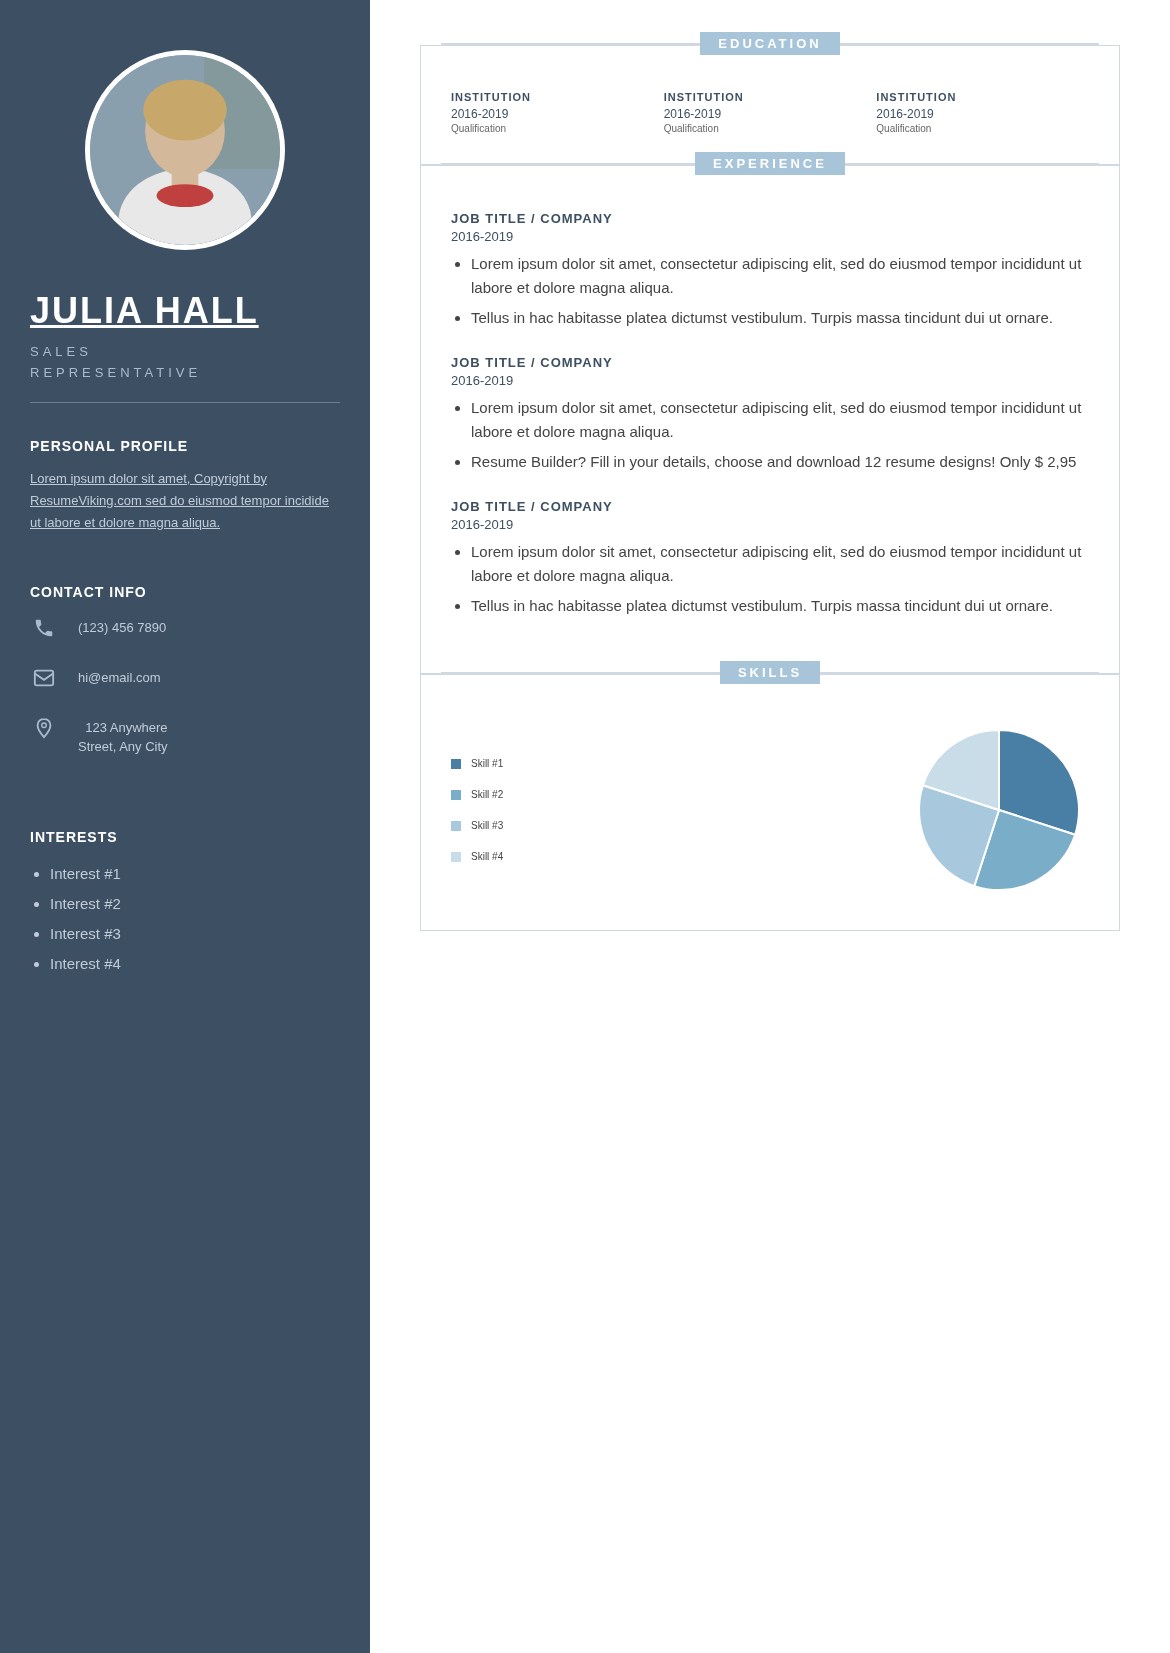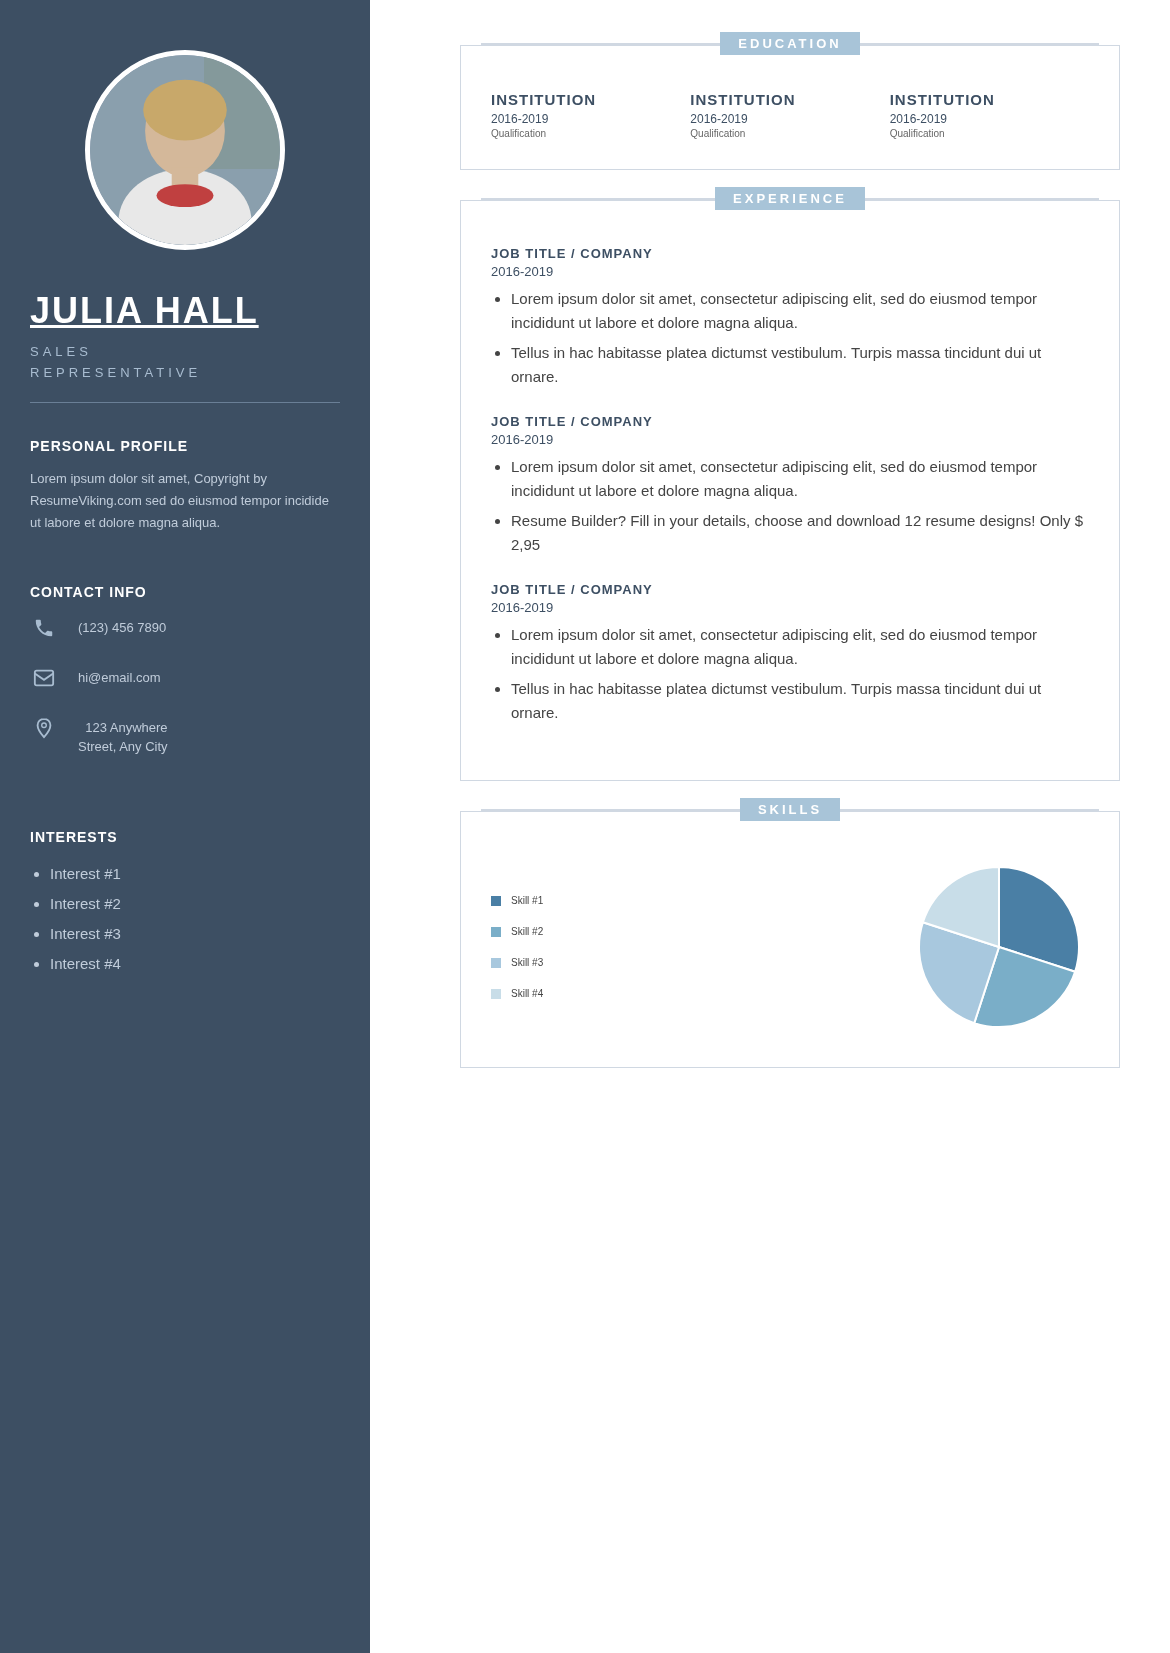--- a/index.html
+++ b/index.html
@@ -75,20 +75,21 @@
       margin-bottom: 14px;
     }
 
     .profile-text {
       font-size: 13px;
       color: #c0ccda;
       line-height: 1.7;
       text-align: left;
       width: 100%;
       margin-bottom: 50px;
+      text-decoration: underline;
     }
 
     .contact-section {
       width: 100%;
       margin-bottom: 50px;
     }
 
     .contact-item {
       display: flex;
       align-items: flex-start;
@@ -127,22 +128,20 @@
       line-height: 2;
     }
 
     
     .main-content {
       flex: 1;
       padding: 45px 50px;
       background: #fff;
       display: flex;
       flex-direction: column;
-      gap: 30px;
-      margin-left: 40px;
     }
 
     .section-box {
       border: 1px solid #d0d8e2;
       padding: 25px 30px 30px 30px;
       position: relative;
     }
 
     .section-header {
       display: flex;
@@ -180,21 +179,21 @@
     .edu-col {
       flex: 1;
       padding-right: 20px;
     }
 
     .edu-col:not(:last-child) {
       border-right: none;
     }
 
     .edu-institution {
-      font-size: 15px;
+      font-size: 11px;
       font-weight: 700;
       letter-spacing: 1px;
       color: #3d4f63;
       margin-bottom: 4px;
     }
 
     .edu-years {
       font-size: 12px;
       color: #3d4f63;
       margin-bottom: 2px;

